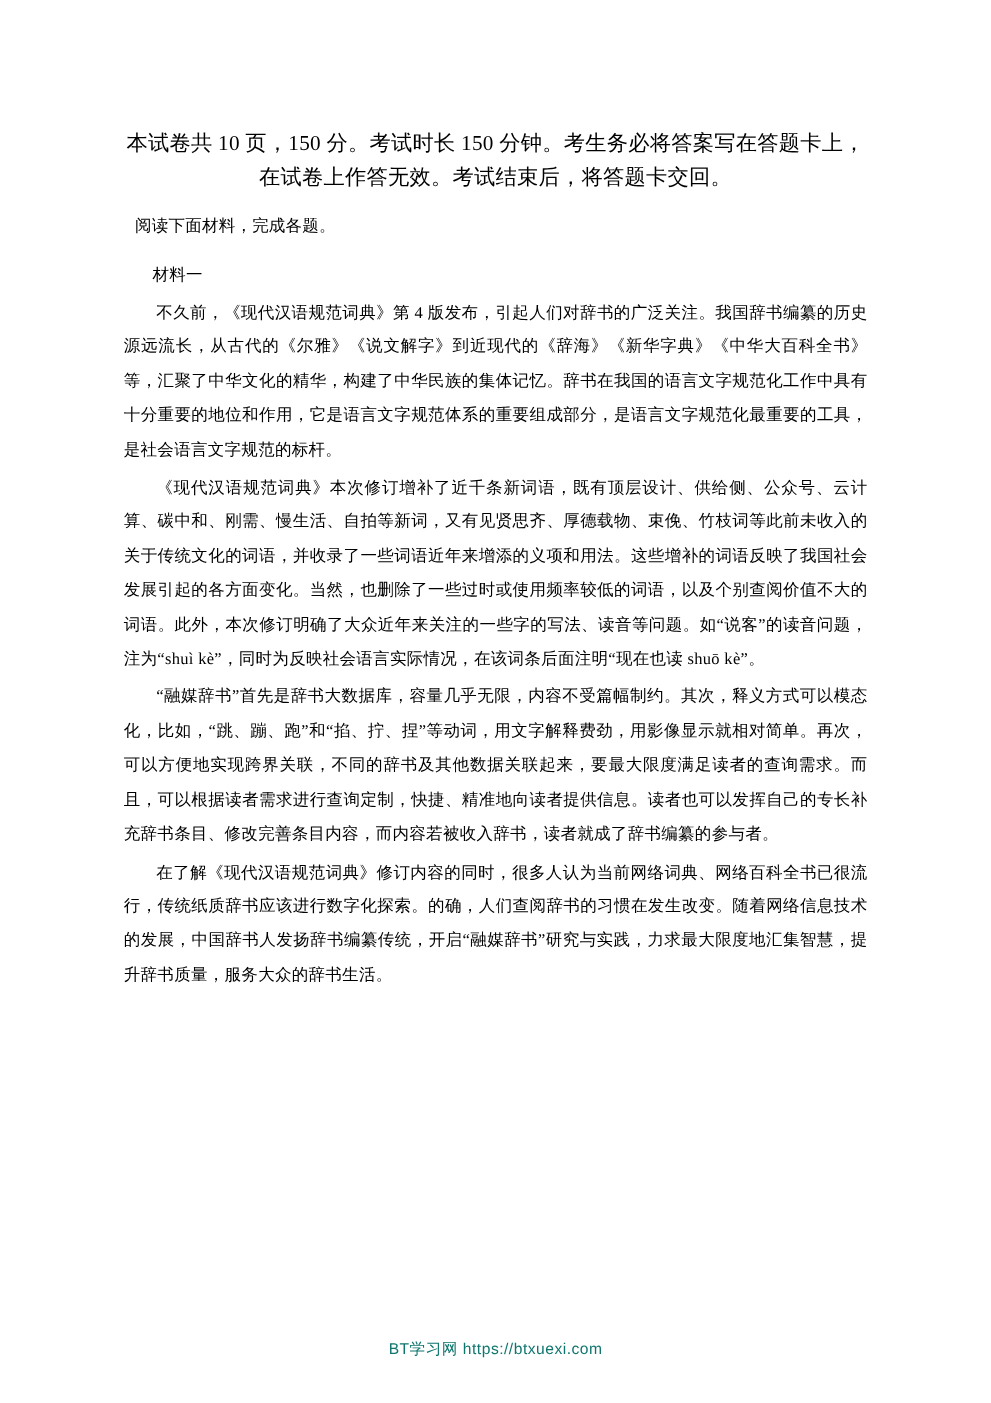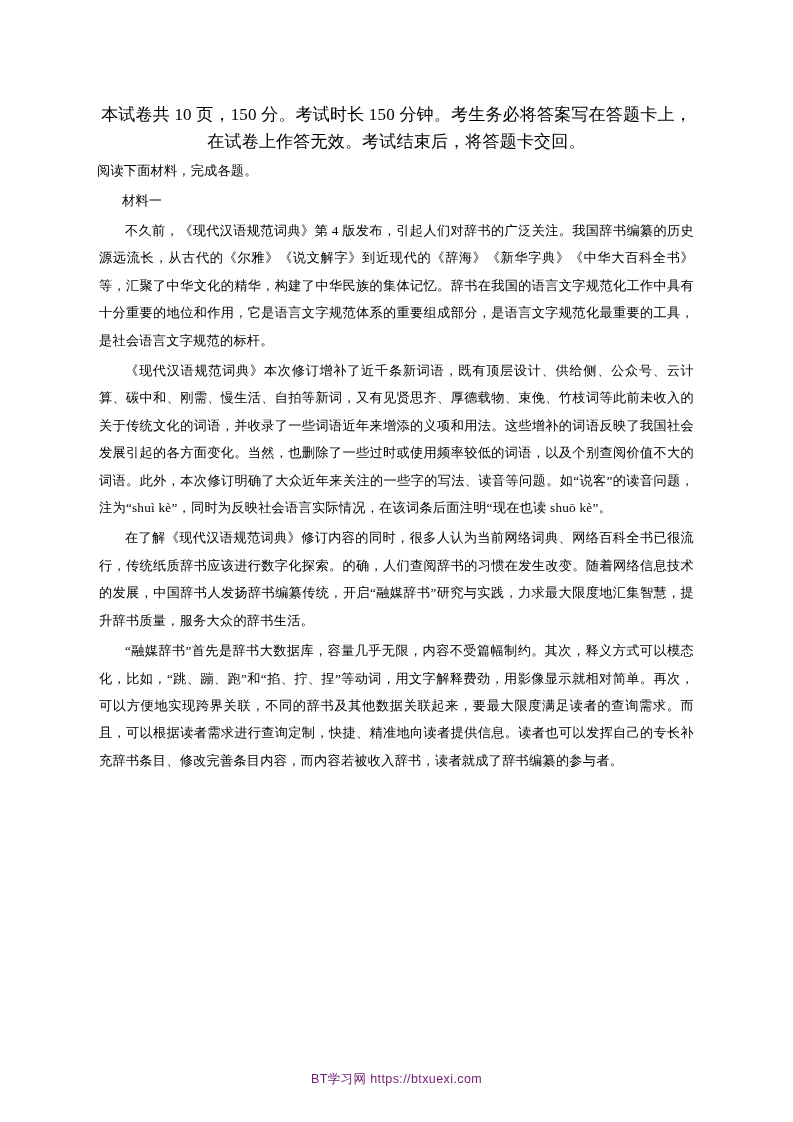--- a/index.html
+++ b/index.html
@@ -42,21 +42,21 @@
   .section-head {
     font-size: 13.2px;
     line-height: 27px;
     margin: 4px 0 0 0;
     text-align: left;
     letter-spacing: 0.2px;
   }
   .lead {
     font-size: 13.2px;
     line-height: 27px;
-    margin: 1px;
+    margin: 12px;
     text-align: left;
     letter-spacing: 0.2px;
   }
   .mat-label {
     font-size: 13.2px;
     line-height: 27px;
     margin: 3px 0 0 0;
     text-indent: 26px;
     letter-spacing: 0.2px;
   }
@@ -69,38 +69,38 @@
     text-justify: inter-ideograph;
     letter-spacing: 0.25px;
   }
   .footer {
     position: absolute;
     left: 0;
     bottom: 34px;
     width: 100%;
     text-align: center;
     font-size: 12.5px;
-    color: #701a75;
+    color: #0f766e;
     font-family: "Liberation Sans", sans-serif;
     letter-spacing: 0.4px;
   }
 </style>
 </head>
 <body>
 
 <div class="page">
 
 
   <div class="subtitle">本试卷共 10 页，150 分。考试时长 150 分钟。考生务必将答案写在答题卡上，在试卷上作答无效。考试结束后，将答题卡交回。</div>
 
 
   <div class="lead">阅读下面材料，完成各题。</div>
 
   <div class="mat-label">材料一</div>
 
   <p class="body">不久前，《现代汉语规范词典》第 4 版发布，引起人们对辞书的广泛关注。我国辞书编纂的历史源远流长，从古代的《尔雅》《说文解字》到近现代的《辞海》《新华字典》《中华大百科全书》等，汇聚了中华文化的精华，构建了中华民族的集体记忆。辞书在我国的语言文字规范化工作中具有十分重要的地位和作用，它是语言文字规范体系的重要组成部分，是语言文字规范化最重要的工具，是社会语言文字规范的标杆。</p>
   <p class="body">《现代汉语规范词典》本次修订增补了近千条新词语，既有顶层设计、供给侧、公众号、云计算、碳中和、刚需、慢生活、自拍等新词，又有见贤思齐、厚德载物、束俛、竹枝词等此前未收入的关于传统文化的词语，并收录了一些词语近年来增添的义项和用法。这些增补的词语反映了我国社会发展引起的各方面变化。当然，也删除了一些过时或使用频率较低的词语，以及个别查阅价值不大的词语。此外，本次修订明确了大众近年来关注的一些字的写法、读音等问题。如“说客”的读音问题，注为“shuì kè”，同时为反映社会语言实际情况，在该词条后面注明“现在也读 shuō kè”。</p>
+  <p class="body">“融媒辞书”首先是辞书大数据库，容量几乎无限，内容不受篇幅制约。其次，释义方式可以模态化，比如，“跳、蹦、跑”和“掐、拧、捏”等动词，用文字解释费劲，用影像显示就相对简单。再次，可以方便地实现跨界关联，不同的辞书及其他数据关联起来，要最大限度满足读者的查询需求。而且，可以根据读者需求进行查询定制，快捷、精准地向读者提供信息。读者也可以发挥自己的专长补充辞书条目、修改完善条目内容，而内容若被收入辞书，读者就成了辞书编纂的参与者。</p>
   <p class="body">在了解《现代汉语规范词典》修订内容的同时，很多人认为当前网络词典、网络百科全书已很流行，传统纸质辞书应该进行数字化探索。的确，人们查阅辞书的习惯在发生改变。随着网络信息技术的发展，中国辞书人发扬辞书编纂传统，开启“融媒辞书”研究与实践，力求最大限度地汇集智慧，提升辞书质量，服务大众的辞书生活。</p>
-  <p class="body">“融媒辞书”首先是辞书大数据库，容量几乎无限，内容不受篇幅制约。其次，释义方式可以模态化，比如，“跳、蹦、跑”和“掐、拧、捏”等动词，用文字解释费劲，用影像显示就相对简单。再次，可以方便地实现跨界关联，不同的辞书及其他数据关联起来，要最大限度满足读者的查询需求。而且，可以根据读者需求进行查询定制，快捷、精准地向读者提供信息。读者也可以发挥自己的专长补充辞书条目、修改完善条目内容，而内容若被收入辞书，读者就成了辞书编纂的参与者。</p>
 
 </div>
 
 <div class="footer">BT学习网 https://btxuexi.com</div>
 
 </body></html>

